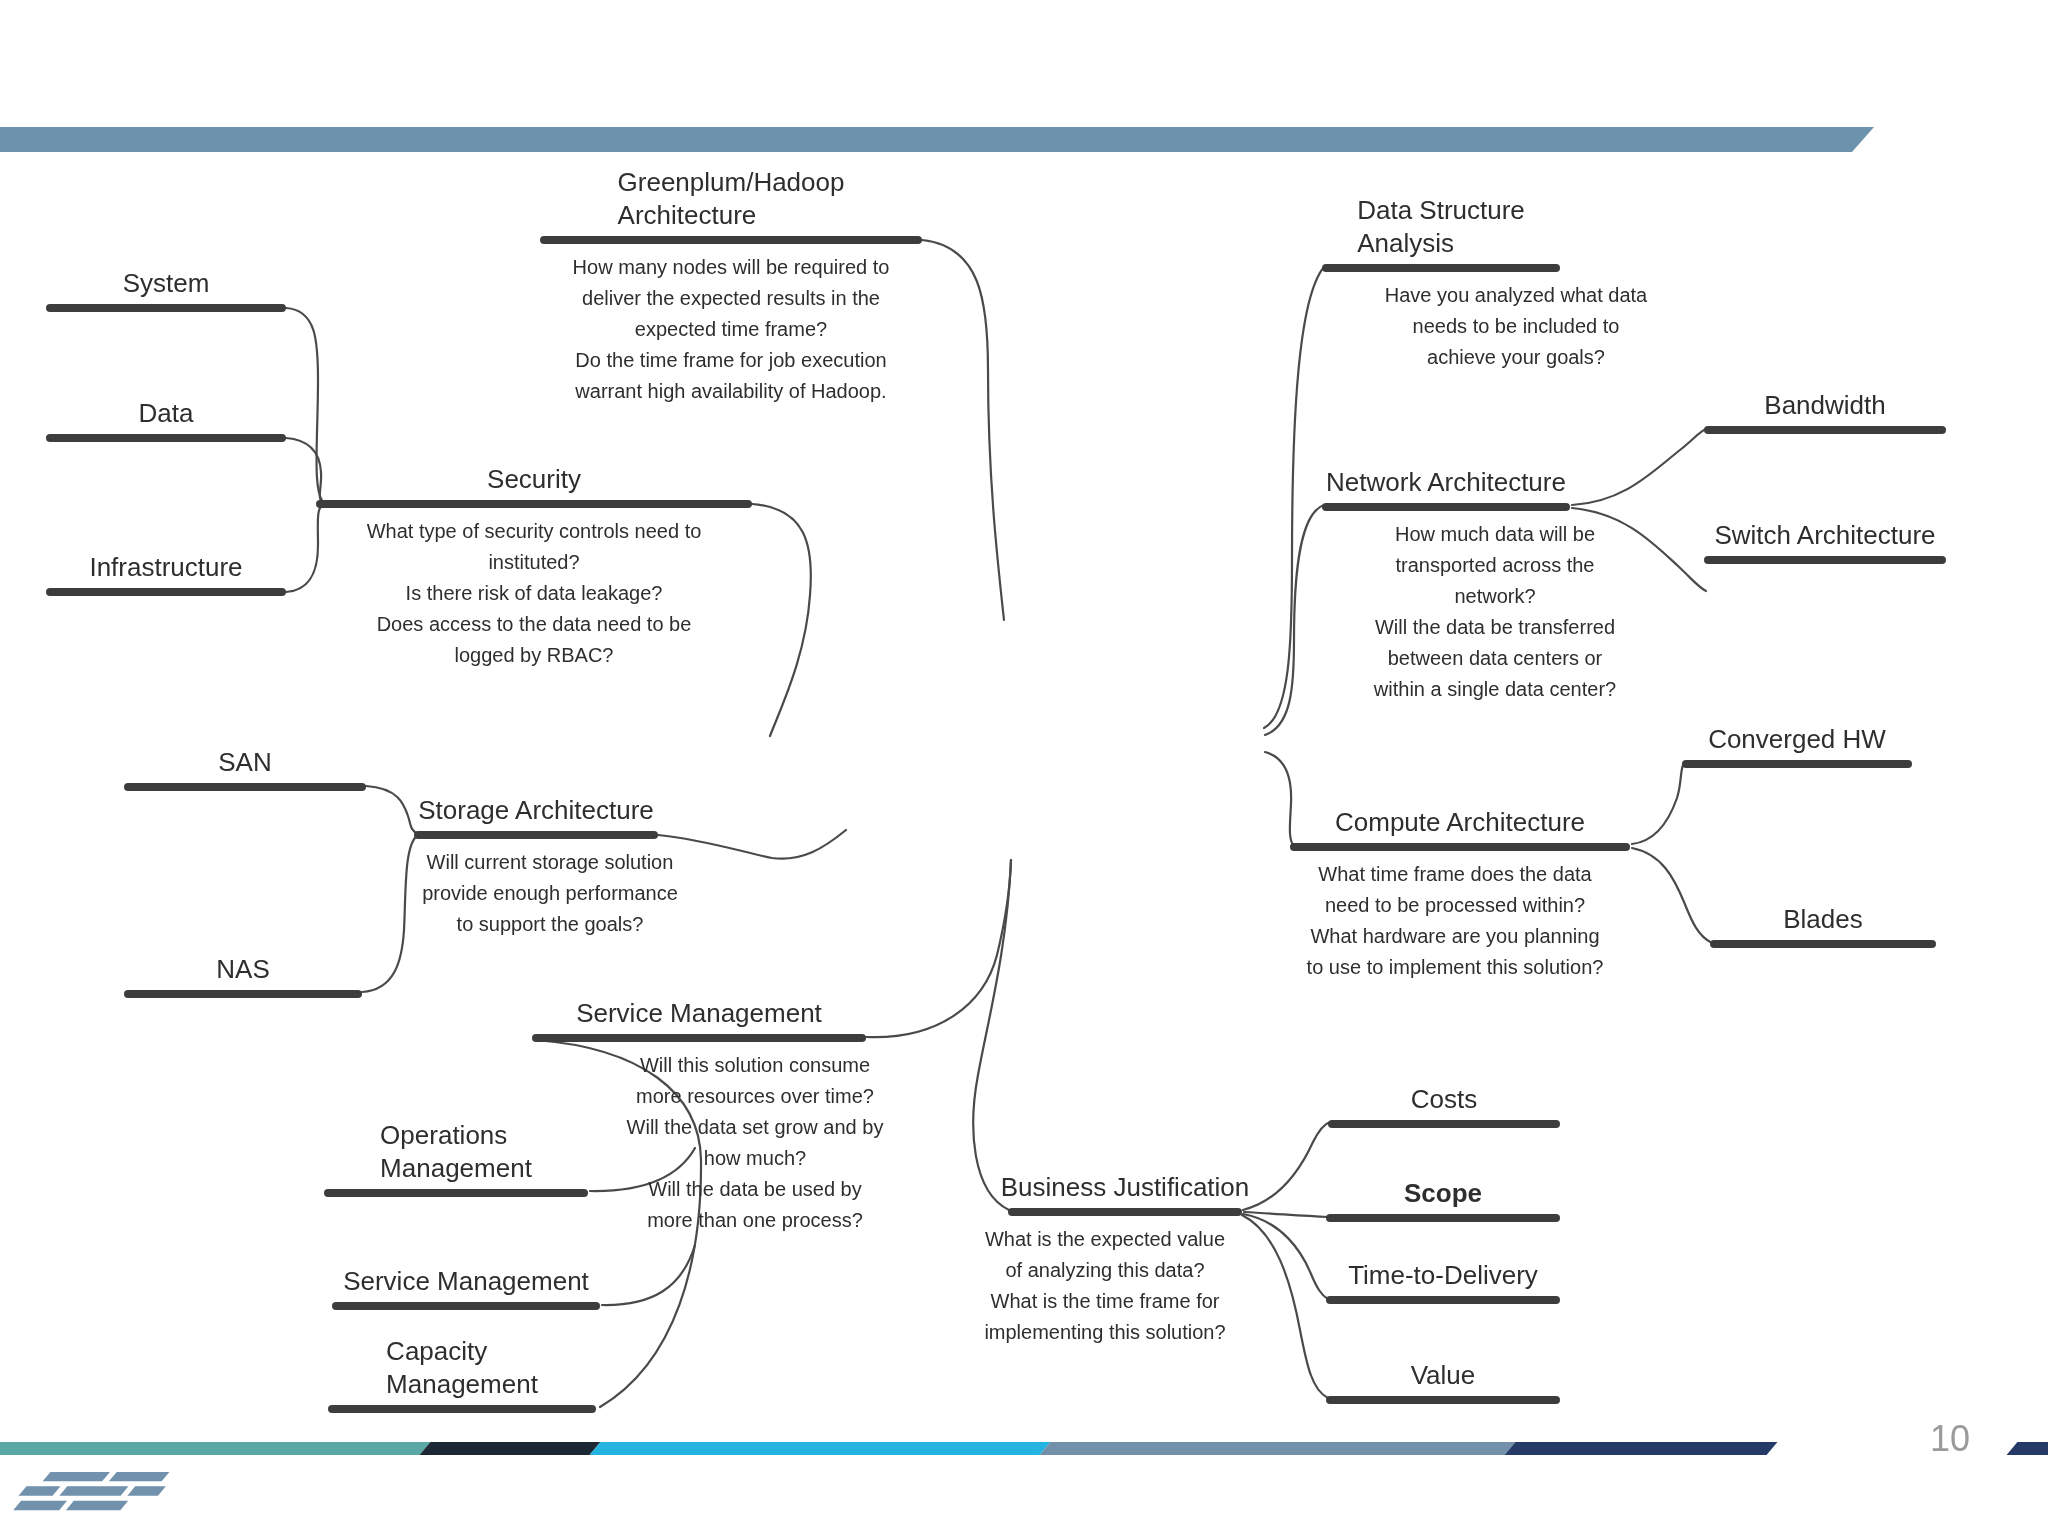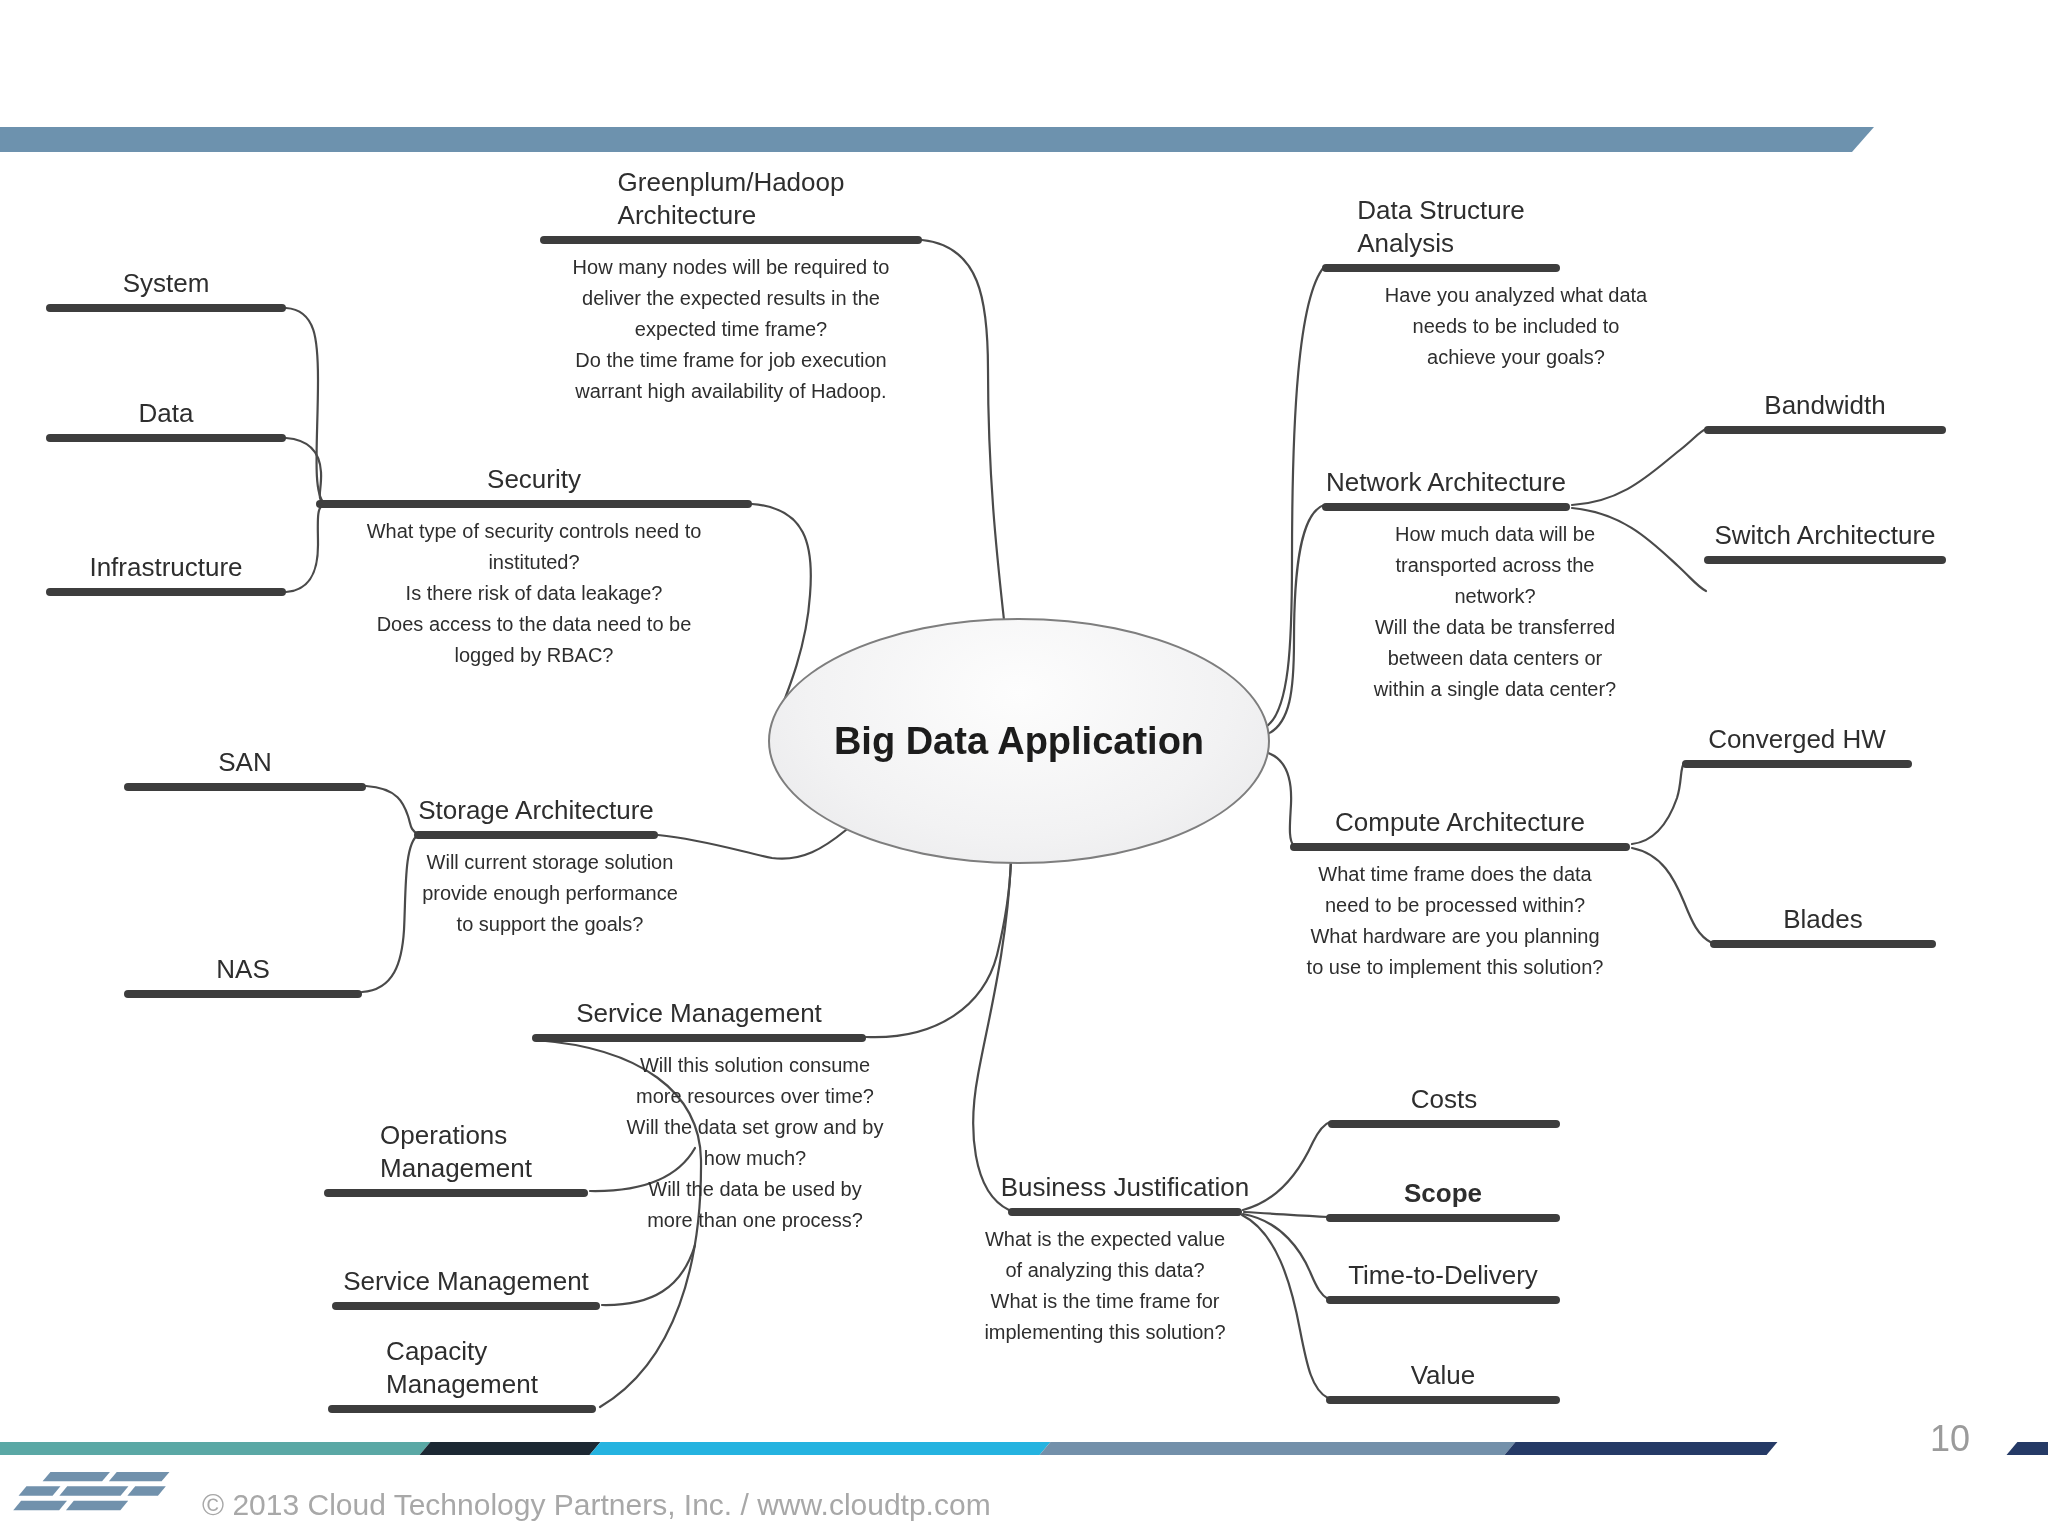--- a/index.html
+++ b/index.html
@@ -74,23 +74,20 @@
     <path d="M1572,505 C1624,502 1652,472 1680,450 C1694,439 1700,431 1706,429"></path>
     <path d="M1572,508 C1624,513 1652,542 1678,566 C1692,579 1698,587 1706,591"></path>
     <path d="M1632,844 C1658,841 1670,818 1677,798 C1682,782 1680,768 1684,763"></path>
     <path d="M1632,848 C1662,854 1674,878 1684,902 C1692,922 1698,936 1712,943"></path>
     <path d="M1243,1210 C1282,1200 1302,1166 1313,1142 C1319,1130 1324,1124 1330,1122"></path>
     <path d="M1244,1212 C1280,1214 1302,1216 1328,1217"></path>
     <path d="M1243,1214 C1282,1221 1302,1252 1311,1274 C1317,1288 1321,1295 1328,1299"></path>
     <path d="M1242,1215 C1276,1232 1291,1282 1300,1330 C1307,1366 1312,1390 1328,1398"></path>
   </svg>
 
-  <div class="center-node">
-    <span>Big Data Application</span>
-  </div>
 
   <div class="node" style="left:540px;top:236px;width:382px;">
     <div class="nlabel">Greenplum/Hadoop
 Architecture</div>
     <div class="bar"></div>
     <div class="desc">How many nodes will be required to
 deliver the expected results in the
 expected time frame?
 Do the time frame for job execution
 warrant high availability of Hadoop.</div>
@@ -259,16 +256,15 @@
       <rect x="28" y="4" width="70" height="11"></rect>
       <rect x="106" y="4" width="62" height="11"></rect>
       <rect x="14" y="21" width="40" height="11"></rect>
       <rect x="62" y="21" width="72" height="11"></rect>
       <rect x="142" y="21" width="36" height="11"></rect>
       <rect x="22" y="38" width="54" height="11"></rect>
       <rect x="84" y="38" width="64" height="11"></rect>
     </g>
   </svg>
 
-  <div class="footer-text">© 2013 Cloud Technology Partners, Inc.  /  www.cloudtp.com</div>
   <div class="page-num">10</div>
 
 </div>
 
 </body></html>

